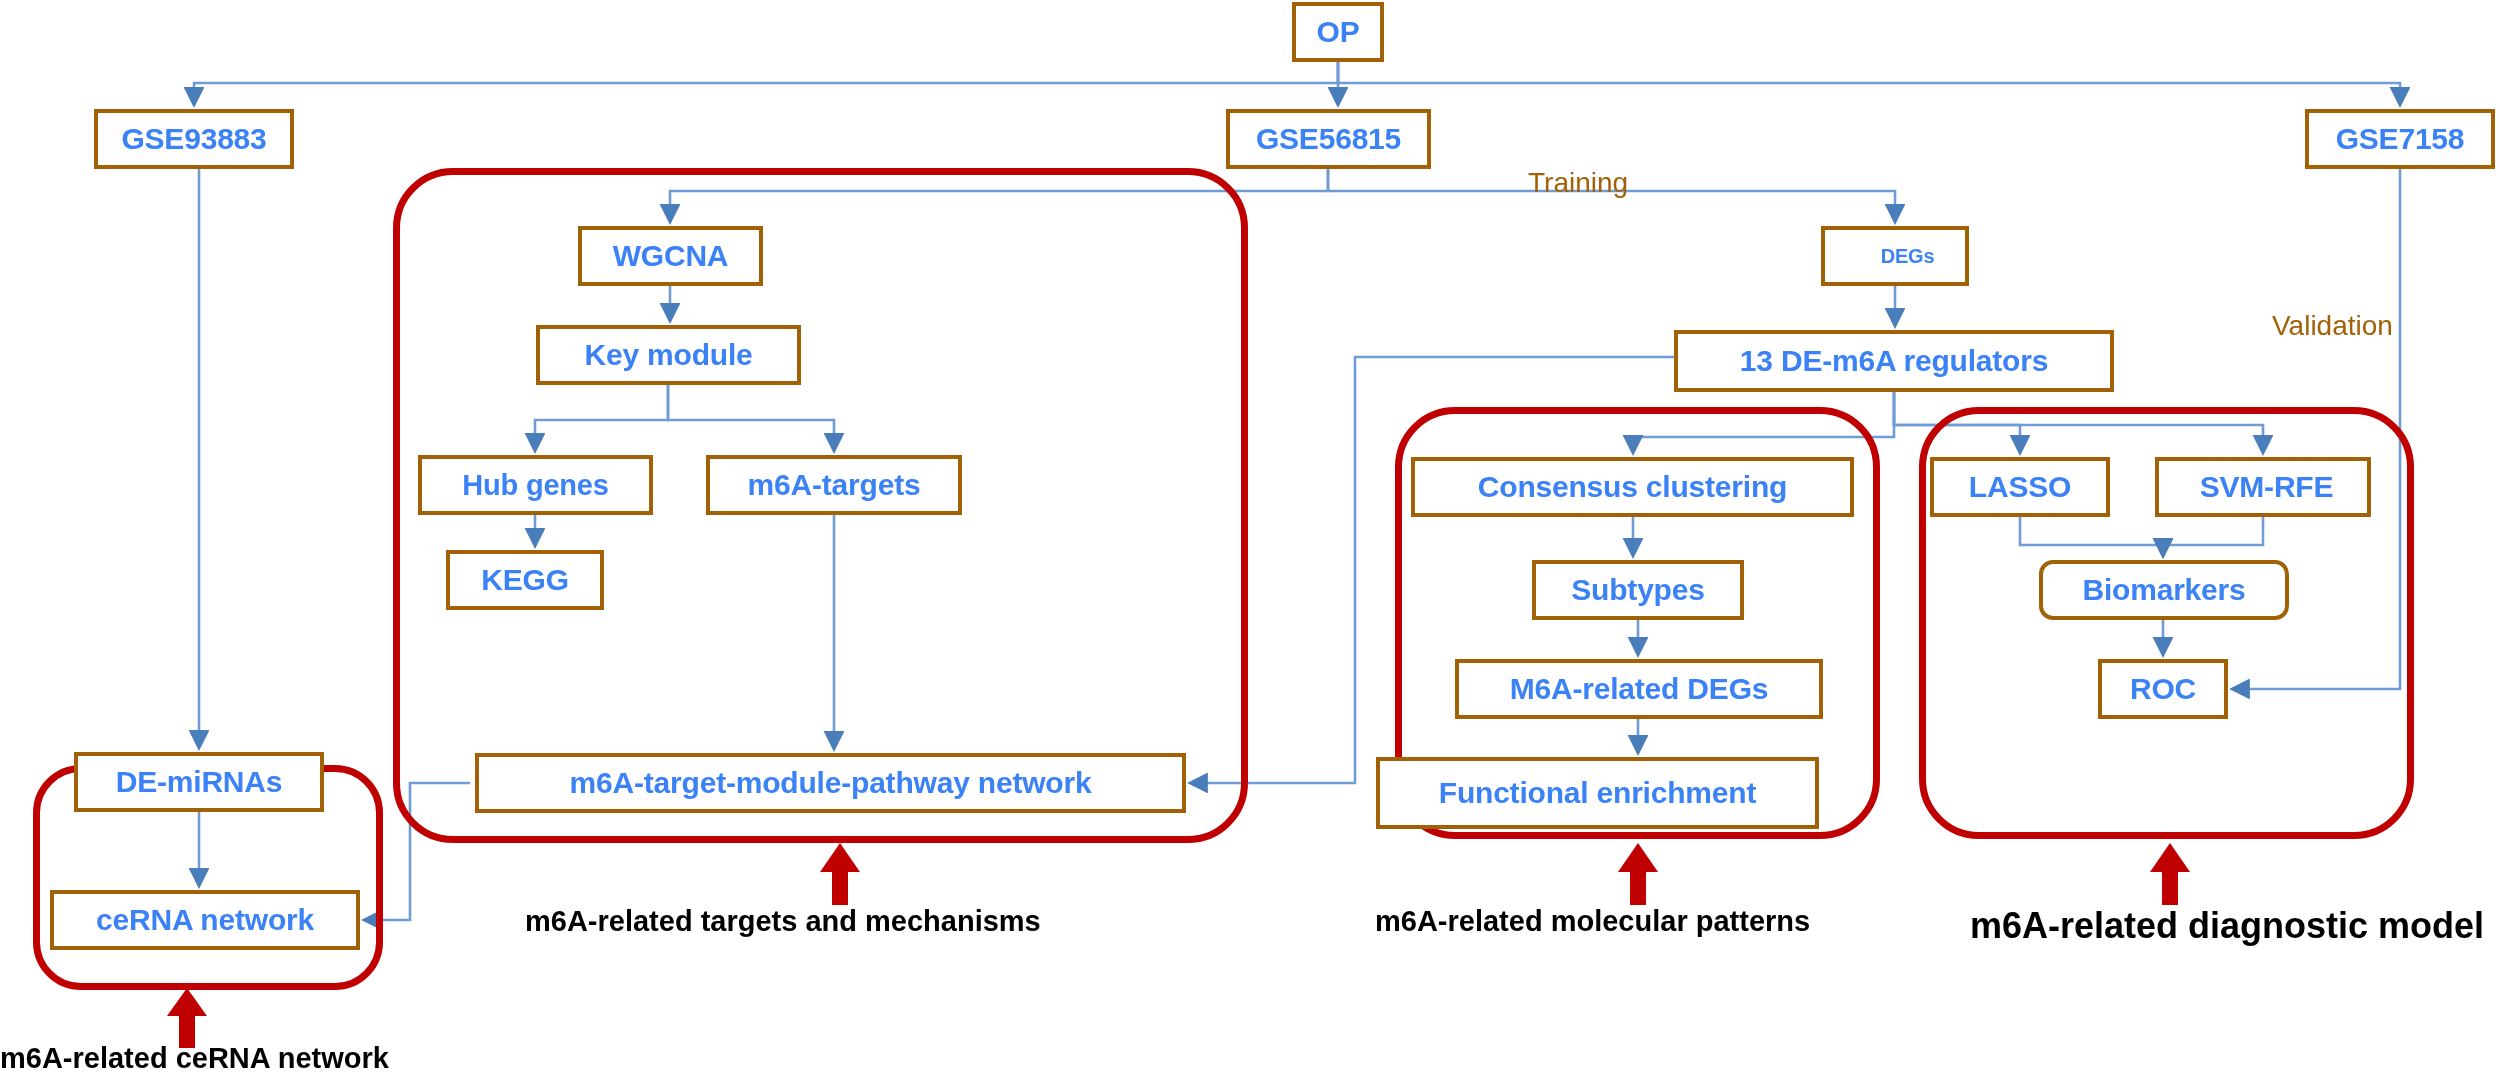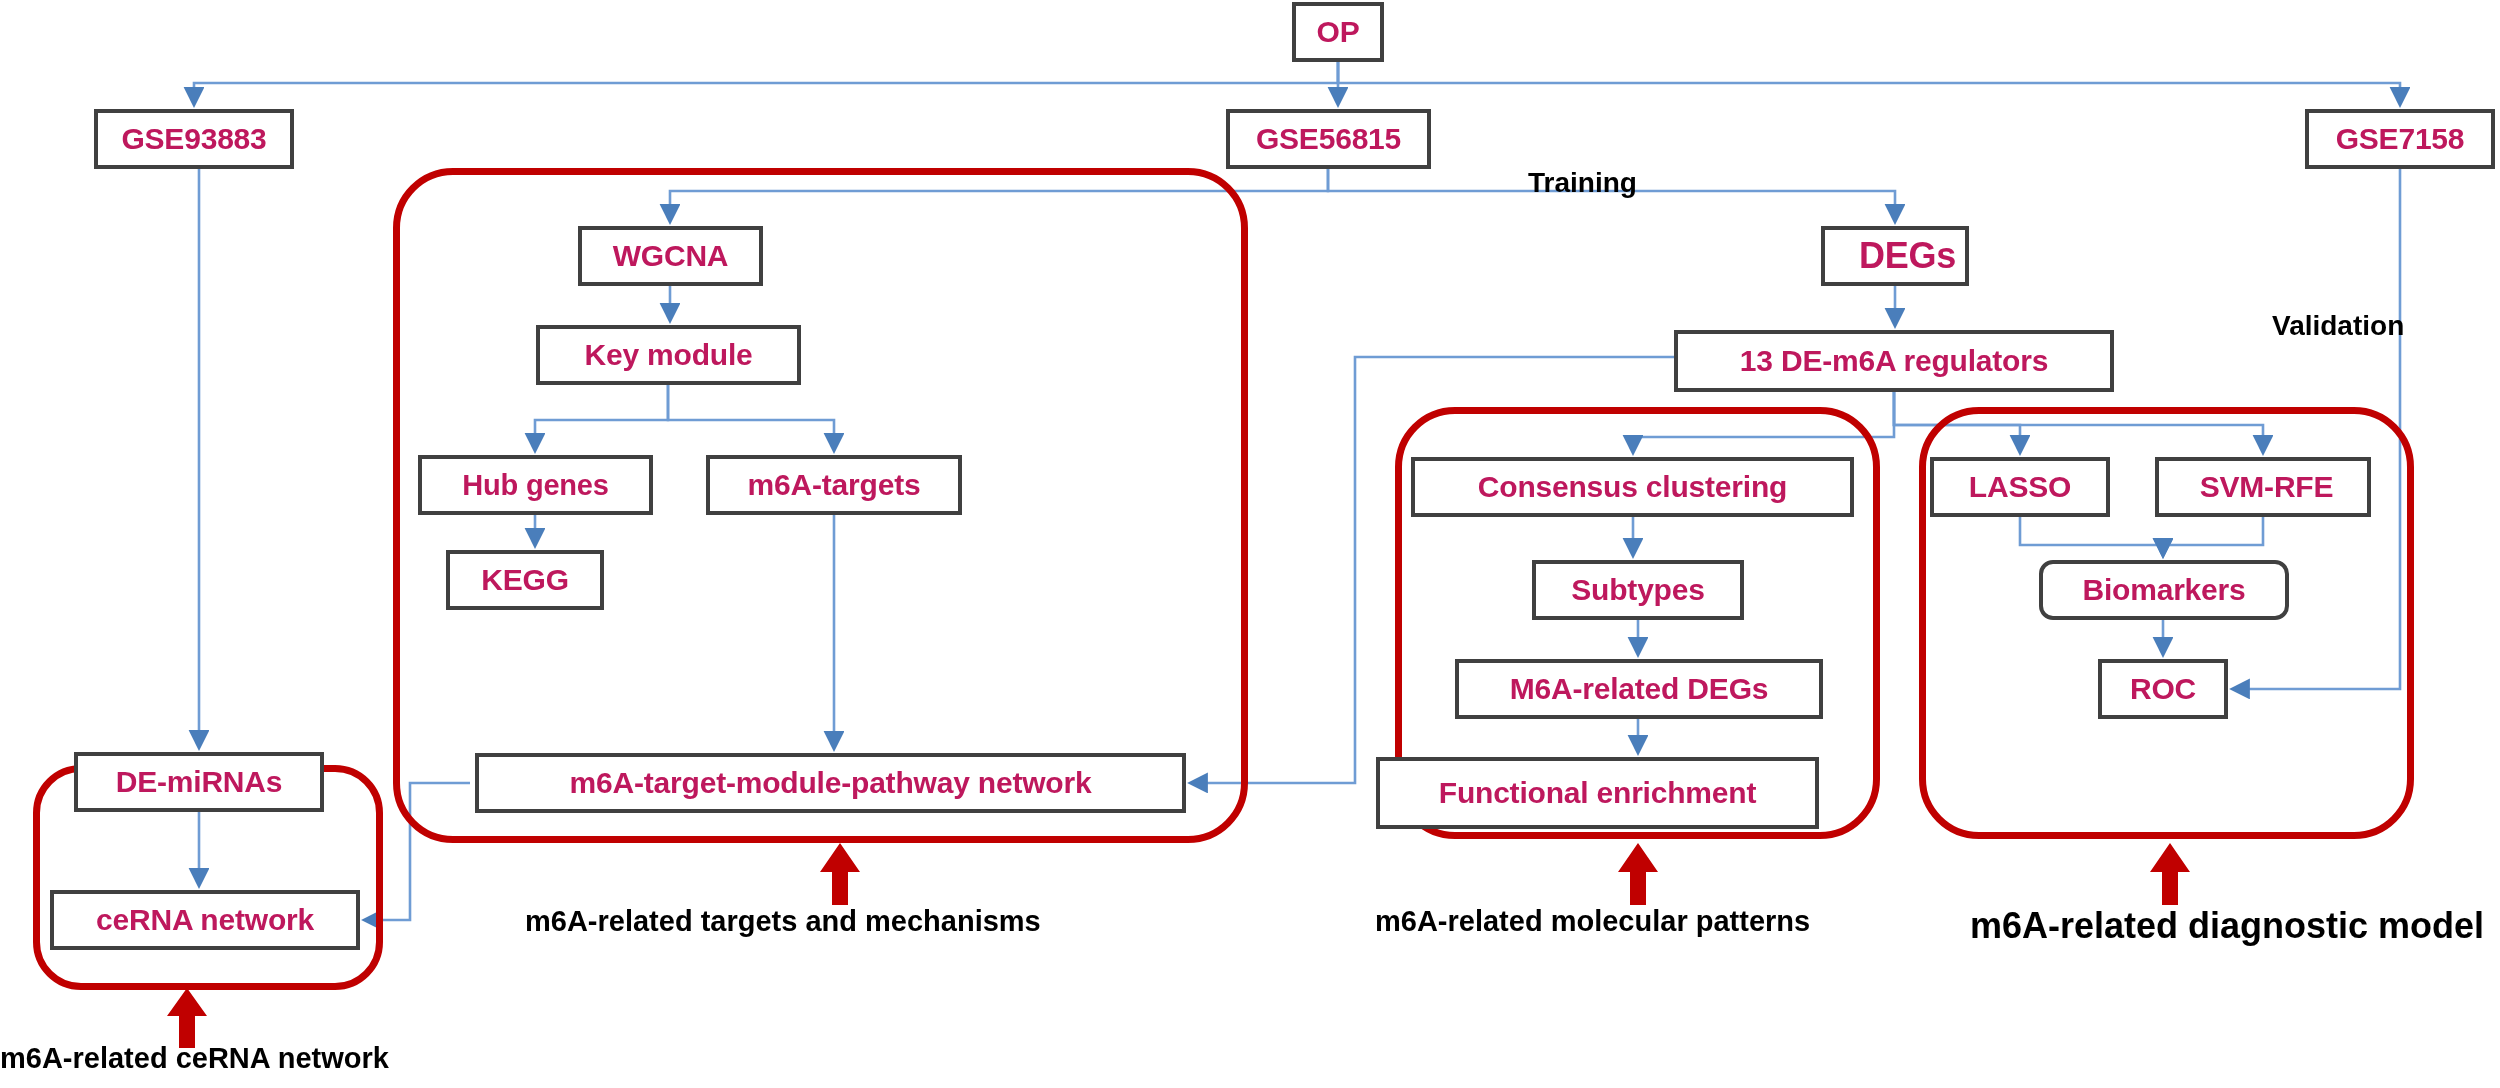--- a/index.html
+++ b/index.html
@@ -18,25 +18,25 @@
     position: absolute;
     left: 0; top: 0;
     width: 2500px;
     height: 1088px;
     overflow: visible;
   }
   .nodebox {
     position: absolute;
     box-sizing: border-box;
     background: #ffffff;
-    border: 4px solid #404040;
+    border: 4px solid #a16207;
     display: flex;
     align-items: center;
     justify-content: center;
-    color: #be185d;
+    color: #3b82f6;
     font-weight: bold;
     font-family: "Liberation Sans", sans-serif;
     white-space: nowrap;
     letter-spacing: -0.2px;
   }
   .grpbox {
     position: absolute;
     box-sizing: border-box;
     border: 7px solid #c00000;
     border-radius: 60px;
@@ -45,22 +45,22 @@
   }
   .caption {
     position: absolute;
     color: #000000;
     font-weight: bold;
     font-family: "Liberation Sans", sans-serif;
     white-space: nowrap;
   }
   .edgelabel {
     position: absolute;
-    color: #000000;
-    font-weight: bold;
+    color: #a16207;
+    font-weight: normal;
     font-family: "Liberation Sans", sans-serif;
     white-space: nowrap;
   }
   .uparrow {
     position: absolute;
   }
 </style>
 </head>
 <body>
 
@@ -164,21 +164,21 @@
     </div>
 
   <div class="nodebox" style="left:446px;top:550px;width:158px;height:60px;font-size:30px;">
       <span>KEGG</span>
     </div>
 
   <div class="nodebox" style="left:475px;top:753px;width:711px;height:60px;font-size:30px;">
       <span>m6A-target-module-pathway network</span>
     </div>
 
-  <div class="nodebox" style="left:1821px;top:226px;width:148px;height:60px;font-size:36px;padding-left:25px;">
+  <div class="nodebox" style="left:1821px;top:226px;width:148px;height:60px;font-size:20px;padding-left:25px;">
       <span>DEGs</span>
     </div>
 
   <div class="nodebox" style="left:1674px;top:330px;width:440px;height:62px;font-size:30px;">
       <span>13 DE-m6A regulators</span>
     </div>
 
   <div class="nodebox" style="left:1411px;top:457px;width:443px;height:60px;font-size:30px;">
       <span>Consensus clustering</span>
     </div>

